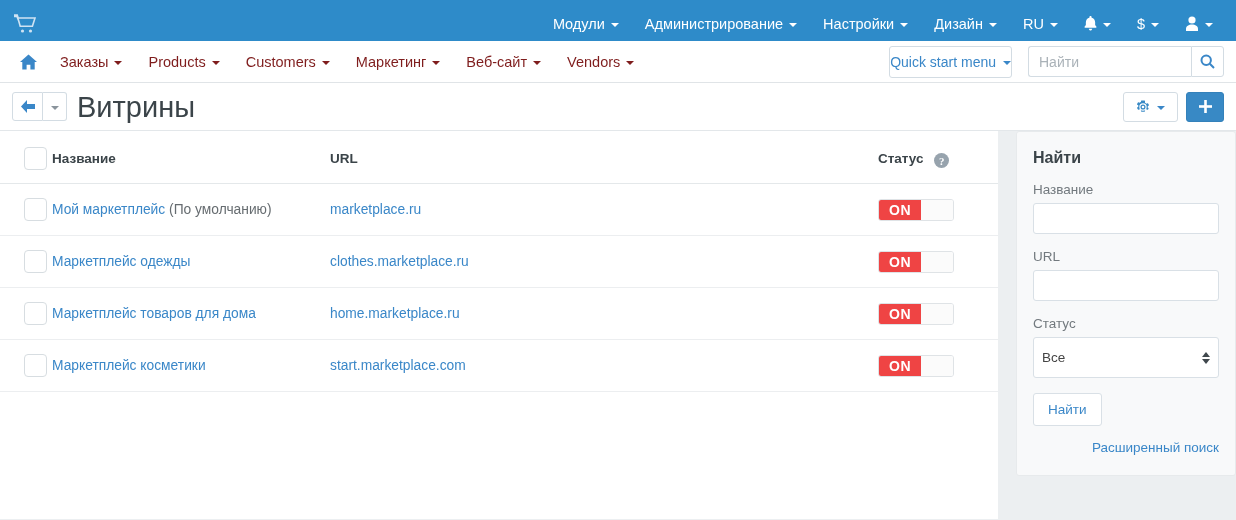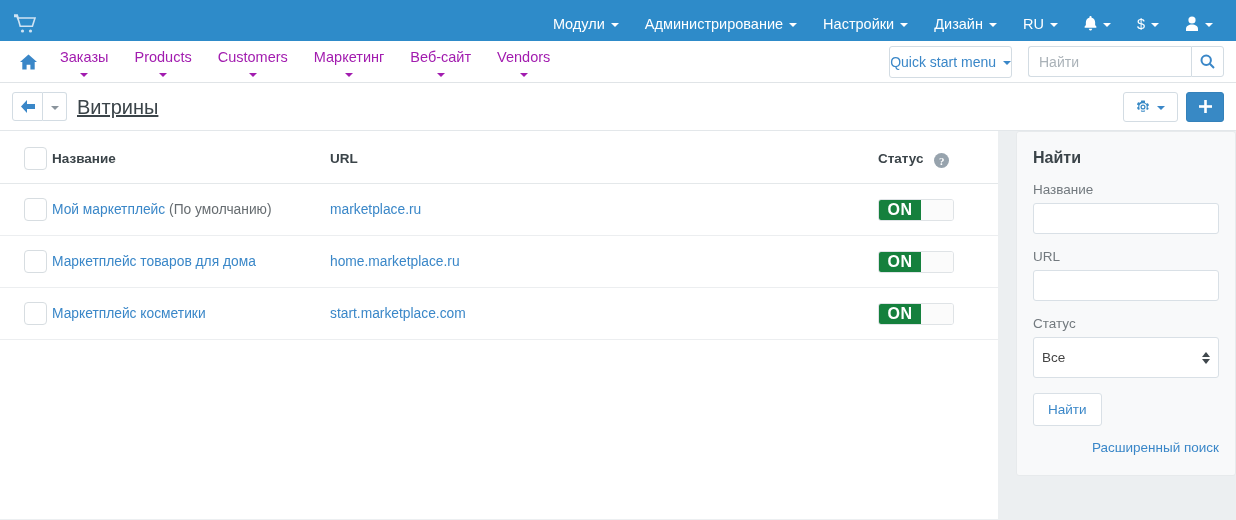--- a/index.html
+++ b/index.html
@@ -52,26 +52,25 @@
     border-bottom: 1px solid #e0e4e7;
     display: flex;
     align-items: center;
     padding: 0 12px 0 10px;
   }
   .home-btn { padding: 4px 10px; display: flex; align-items: center; cursor: pointer; }
   .home-icon { width: 17px; height: 16px; display: block; }
   .subnav-item {
     display: flex; align-items: center; gap: 6px;
     padding: 6px 13px;
-    color: #a21caf;
+    color: #7f1d1d;
     font-size: 14.5px;
     cursor: pointer;
     white-space: nowrap;
     line-height: 18px;
-    flex-direction: column;
   }
   .subnav-spacer { flex: 1 1 auto; }
   .quickstart {
     display: flex; align-items: center; gap: 7px;
     border: 1px solid #d3dce3;
     border-radius: 3px;
     background: #fff;
     color: #3a87c8;
     font-size: 14px;
     padding: 6px 0;
@@ -128,26 +127,25 @@
     width: 24px; height: 29px;
     border: 1px solid #d3dce3;
     border-left: none;
     border-radius: 0 3px 3px 0;
     background: #fff;
     display: flex; align-items: center; justify-content: center;
     cursor: pointer; color: #8a949c;
   }
   .arrow-left { width: 14px; height: 13px; display: block; }
   .page-title {
-    font-size: 20px;
+    font-size: 29px;
     font-weight: normal;
     color: #3b4449;
     margin: 0;
     line-height: 26px;
-    text-decoration: underline;
   }
   .titlebar-spacer { flex: 1 1 auto; }
   .gear-btn {
     display: flex; align-items: center; gap: 7px;
     border: 1px solid #d3dce3;
     border-radius: 3px;
     background: #fff;
     padding: 6px 12px;
     cursor: pointer;
     color: #3a87c8;
@@ -236,23 +234,23 @@
     border-radius: 3px;
     background: #fff;
     border: 1px solid #dfe3e6;
     display: inline-flex;
     overflow: hidden;
     cursor: pointer;
     vertical-align: middle;
   }
   .toggle .on {
     flex: 0 0 42px;
-    background: #15803d;
+    background: #ef4444;
     color: #fff;
-    font-size: 16px;
+    font-size: 14px;
     font-weight: bold;
     display: flex; align-items: center; justify-content: center;
     letter-spacing: 0.5px;
   }
   .toggle .knob { flex: 1 1 auto; background: #fbfbfb; }
 
   
   .searchpanel {
     background: #f8f9fa;
     border: 1px solid #e7eaec;
@@ -501,20 +499,38 @@
               <span class="on">ON</span>
               <span class="knob"></span>
             </span>
           </td>
         </tr>
         <tr>
           <td class="col-check">
             <span class="cbox"></span>
           </td>
           <td class="col-name">
+            <a class="link">Маркетплейс одежды</a>
+            <span class="muted"></span>
+          </td>
+          <td class="col-url">
+            <a class="link">clothes.marketplace.ru</a>
+          </td>
+          <td class="col-status">
+            <span class="toggle">
+              <span class="on">ON</span>
+              <span class="knob"></span>
+            </span>
+          </td>
+        </tr>
+        <tr>
+          <td class="col-check">
+            <span class="cbox"></span>
+          </td>
+          <td class="col-name">
             <a class="link">Маркетплейс товаров для дома</a>
             <span class="muted"></span>
           </td>
           <td class="col-url">
             <a class="link">home.marketplace.ru</a>
           </td>
           <td class="col-status">
             <span class="toggle">
               <span class="on">ON</span>
               <span class="knob"></span>

